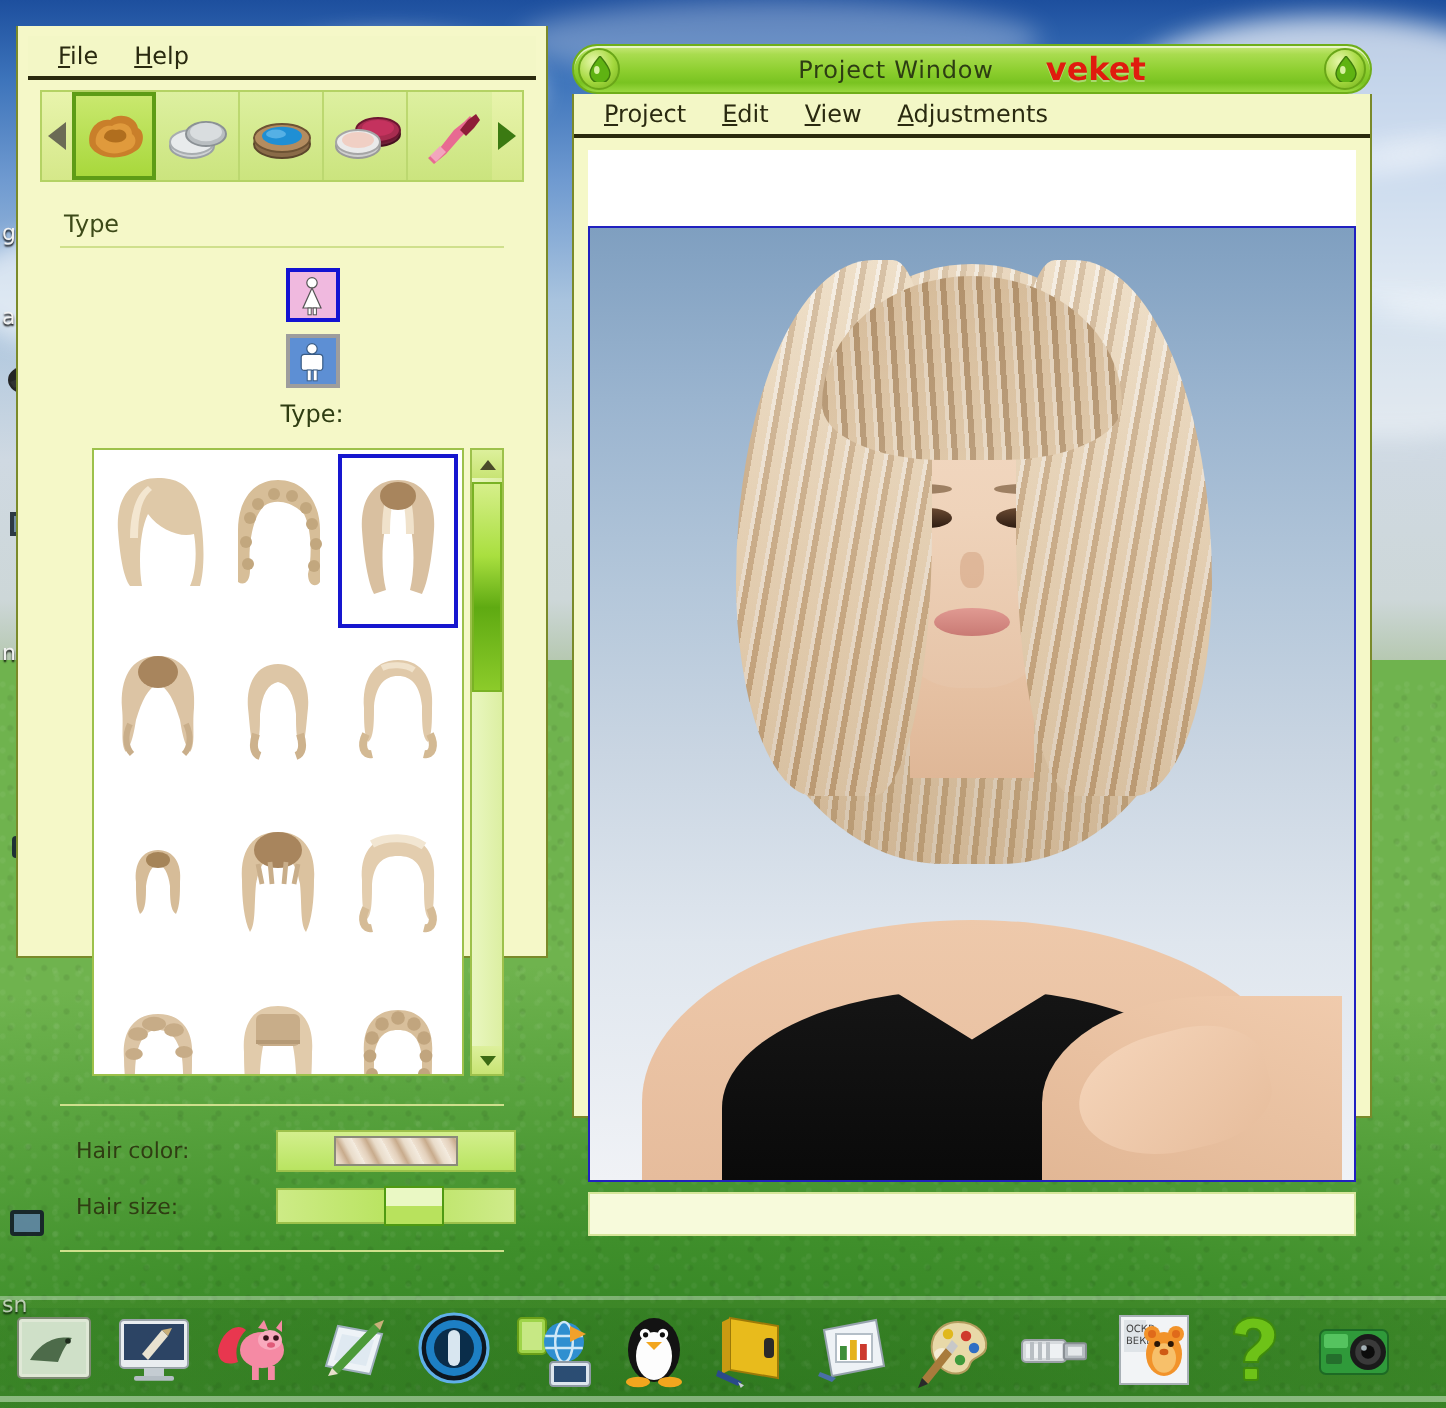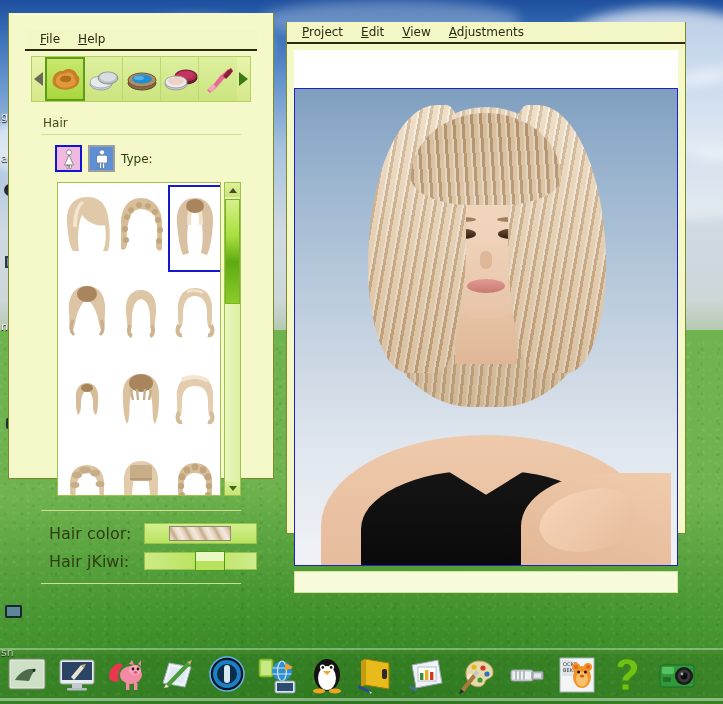--- a/index.html
+++ b/index.html
@@ -90,21 +90,21 @@
     height:22px; display:flex; align-items:center; gap:4px;
     background:#f3f7c6; border-bottom:2px solid #2a2a0d; padding-left:8px;
   }
   .menu-item {
     padding:2px 7px; font-size:12px; color:#2a2a10; cursor:default;
   }
   .menu-item u { text-decoration:underline; }
 
   
   #jkiwi { left:8px; top:13px; width:266px; }
-  #jkiwi .winbody { height:466px; padding:16px; position:relative; }
+  #jkiwi .winbody { height:466px; padding:5px; position:relative; }
 
   
   .tool-strip {
     margin:5px 6px 0 6px; height:46px; display:flex; align-items:center;
     background:linear-gradient(to bottom,#e6f2a8,#d7ea8b);
     border:1px solid #b4d264;
   }
   .arrow-btn {
     width:16px; height:44px; display:flex; align-items:center; justify-content:center;
     background:linear-gradient(to bottom,#e8f4ac,#d5e889); cursor:pointer;
@@ -121,21 +121,21 @@
     background:linear-gradient(to bottom,#c9e86e,#a8d83c);
     border:2px solid #5d9c16;
   }
 
   .section-title {
     margin:14px 0 4px 18px; font-size:12px; color:#3d4a18;
   }
   .hr-soft { margin:0 16px; height:1px; background:#cfe08c; }
 
   .row-type {
-    display:flex; align-items:center; gap:6px; margin:10px 0 0 30px;
+    display:flex; align-items:center; gap:6px; margin:10px 0 0 30px;flex-direction:column;
   }
   .gender-btn { width:27px; height:27px; display:flex; align-items:center; justify-content:center; cursor:pointer; }
   .gender-btn.female { background:#f0b9df; border:2px solid #1313d2; }
   .gender-btn.male   { background:#5d8fd4; border:2px solid #9d9d9d; }
   .lbl { font-size:12px; color:#2f3d12; }
   .combo {
     margin-left:4px; width:105px; height:21px; position:relative;
     background:linear-gradient(to bottom,#ccec84,#b4e05a);
     border:1px solid #76ad27; display:flex; align-items:center;
   }
@@ -171,21 +171,21 @@
   .sbbtn i.dn { width:0;height:0;border-left:4px solid transparent;border-right:4px solid transparent;border-top:5px solid #3c6b14; }
   .sbtrack { flex:1; width:15px; background:linear-gradient(to right,#e9f6c0,#dcefa2); position:relative; }
   .sbthumb {
     position:absolute; left:0; top:2px; width:15px; height:105px;
     background:linear-gradient(to bottom,#d6ef8a 0%,#a9df3f 35%,#5faa12 60%,#8ccb2a 100%);
     border:1px solid #79b224; cursor:pointer;
   }
 
   
   .prop-row { display:flex; align-items:center; margin:0 0 0 24px; height:28px; }
-  .prop-lbl { width:100px; font-size:16px; color:#2f3d12; }
+  .prop-lbl { width:100px; font-size:11px; color:#2f3d12; }
   .prop-field {
     width:120px; height:21px; border:1px solid #9dc14b;
     background:linear-gradient(to bottom,#d3ef8d,#b9e461);
     display:flex; align-items:center; justify-content:center; cursor:pointer;
   }
   .swatch-hair {
     width:62px; height:15px; border:1px solid #8a8a7a;
     background:
       repeating-linear-gradient(62deg, #efe2d2 0px, #e3d0bb 3px, #c8ab8c 6px, #e9dcca 9px, #f4ece0 13px),
       linear-gradient(#f6efe6,#e6d6c0);
@@ -408,21 +408,21 @@
           <path d="M23 12 L27 7 L31 4 L33 7 L30 11 L26 15Z" fill="#8e1d38"></path>
           <path d="M8 25 L13 20 L16 23 L11 28Z" fill="#f2a6bd"></path>
         </svg>
       </div>
 
       <div class="arrow-btn" style="margin-left:auto">
           <i class="tri r"></i>
         </div>
     </div>
 
-    <div class="section-title">Hair</div>
+    <div class="section-title">Type</div>
     <div class="hr-soft"></div>
 
     <div class="row-type">
       <div class="gender-btn female">
         <svg width="16" height="20" viewBox="0 0 16 20">
           <circle cx="8" cy="3.4" r="2.6" fill="#fff" stroke="#555" stroke-width=".6"></circle>
           <path d="M8 6 L12.5 16 L3.5 16Z" fill="#fff" stroke="#555" stroke-width=".6"></path>
           <rect x="6" y="16" width="1.6" height="3.4" fill="#fff" stroke="#555" stroke-width=".5"></rect>
           <rect x="8.6" y="16" width="1.6" height="3.4" fill="#fff" stroke="#555" stroke-width=".5"></rect>
         </svg>
@@ -568,32 +568,48 @@
     <div class="hr-soft" style="margin-top:14px;"></div>
 
     <div style="margin-top:8px;">
       <div class="prop-row">
         <span class="prop-lbl">Hair color:</span>
         <div class="prop-field">
           <div class="swatch-hair"></div>
         </div>
       </div>
       <div class="prop-row">
-        <span class="prop-lbl">Hair jKiwi:</span>
+        <span class="prop-lbl">Hair size:</span>
         <div class="slider">
           <div class="thumbb"></div>
         </div>
       </div>
     </div>
 
     <div class="hr-soft" style="margin-top:8px;"></div>
   </div>
 </div>
 
 <div class="win" id="projwin">
+  <div class="titlebar">
+    <span class="drop left">
+      <svg viewBox="0 0 12 13">
+          <path d="M6 0 C6 0 1 6 1 8.6 A5 5 0 0 0 11 8.6 C11 6 6 0 6 0Z" fill="#5fb312" stroke="#3f7c0c" stroke-width=".7"></path>
+          <ellipse cx="4.4" cy="7" rx="1.4" ry="2" fill="#e4f7b0" opacity=".9"></ellipse>
+        </svg>
+    </span>
+    <span class="title-text active">Project Window</span>
+    <span class="veket">veket</span>
+    <span class="drop right">
+      <svg viewBox="0 0 12 13">
+          <path d="M6 0 C6 0 1 6 1 8.6 A5 5 0 0 0 11 8.6 C11 6 6 0 6 0Z" fill="#5fb312" stroke="#3f7c0c" stroke-width=".7"></path>
+          <ellipse cx="4.4" cy="7" rx="1.4" ry="2" fill="#e4f7b0" opacity=".9"></ellipse>
+        </svg>
+    </span>
+  </div>
 
   <div class="winbody">
     <div class="menubar">
       <span class="menu-item"><u>P</u>roject</span>
       <span class="menu-item"><u>E</u>dit</span>
       <span class="menu-item"><u>V</u>iew</span>
       <span class="menu-item"><u>A</u>djustments</span>
     </div>
 
     <div id="proj-canvas">

